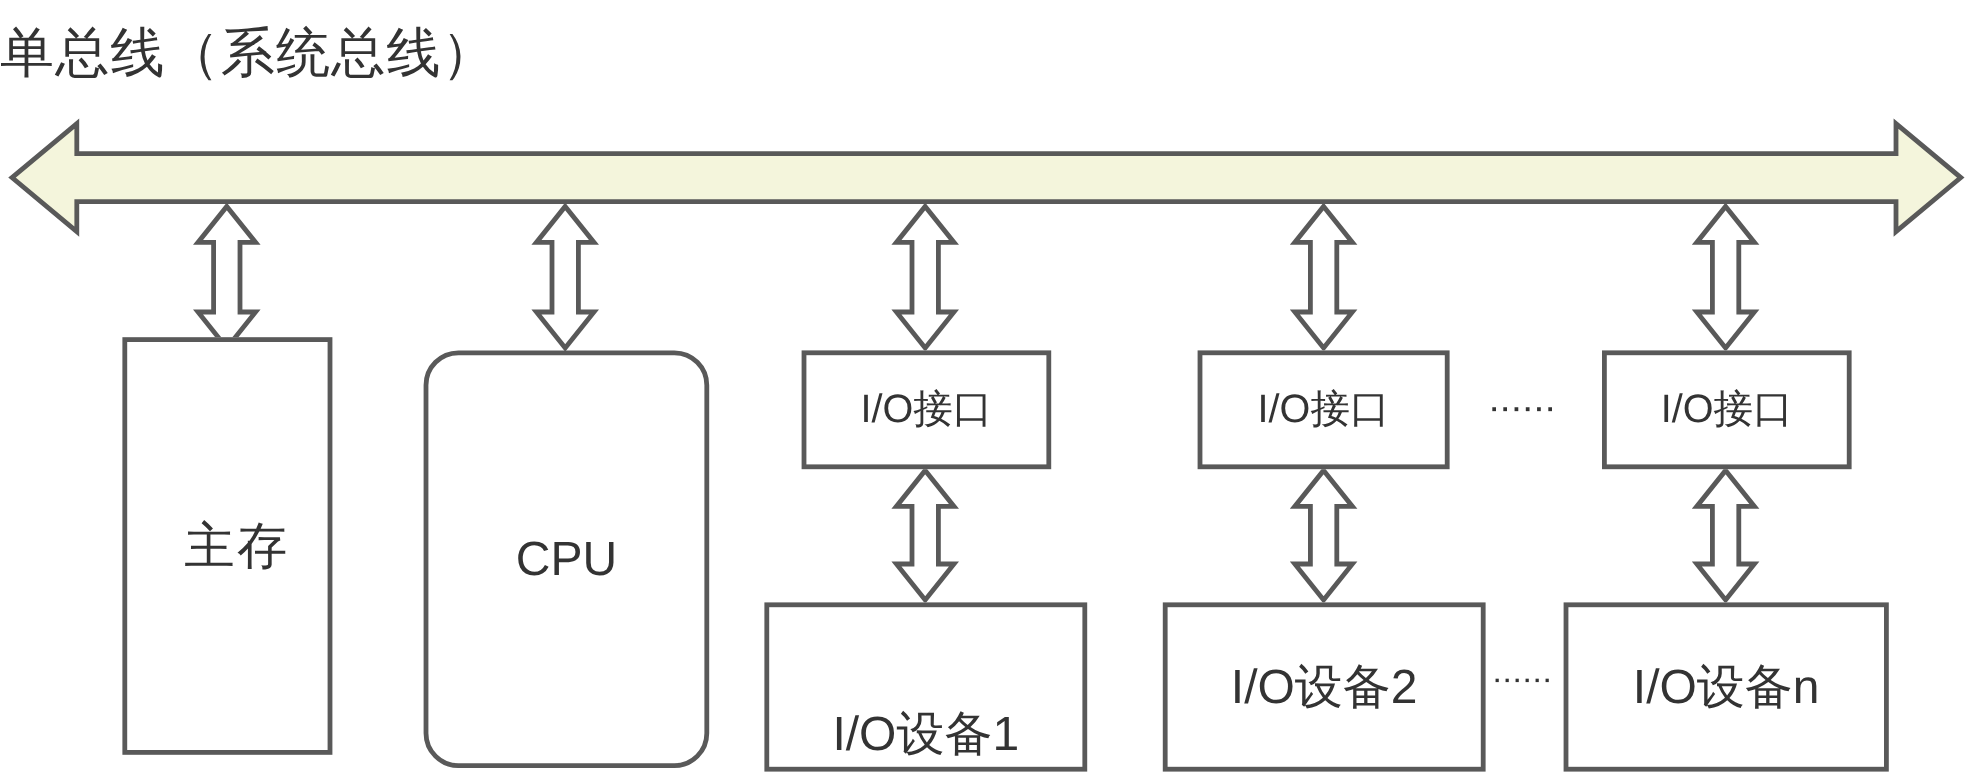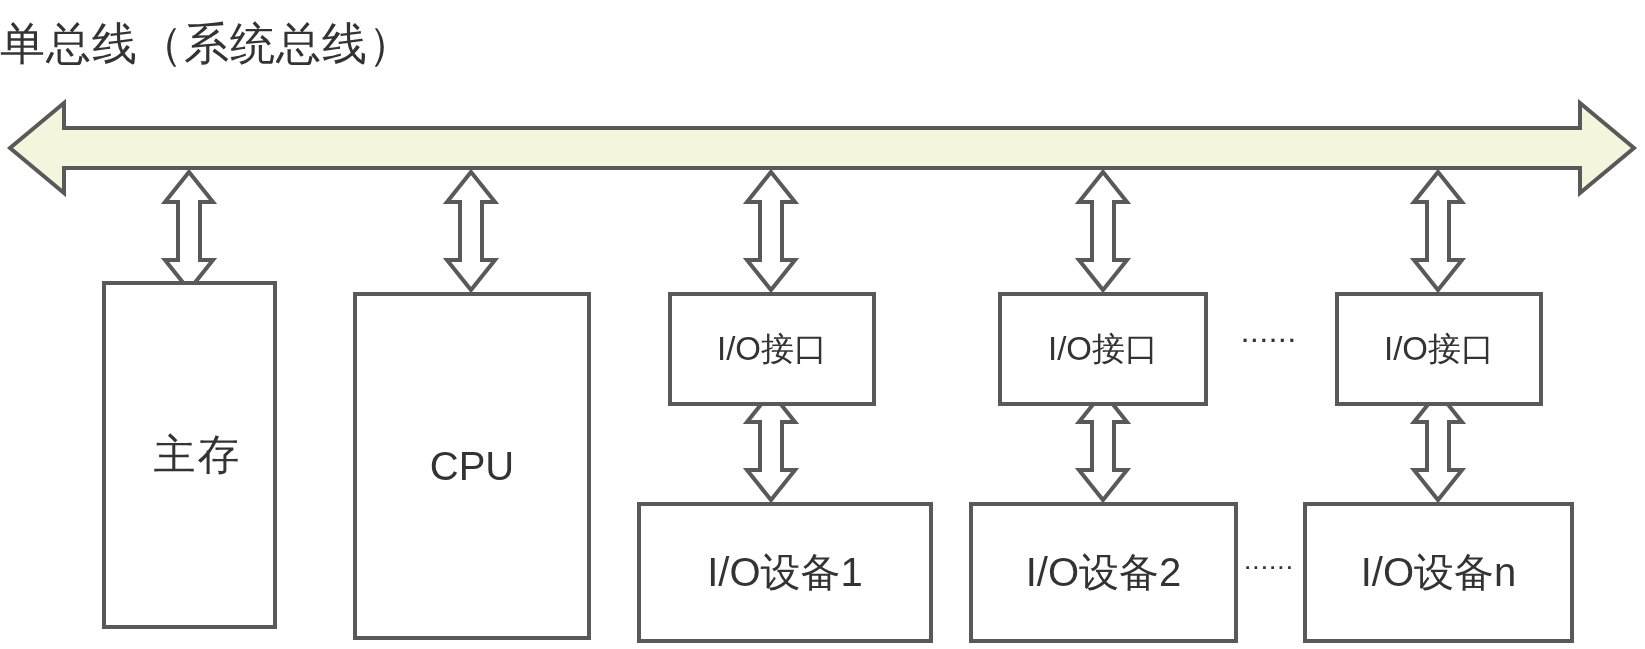--- a/index.html
+++ b/index.html
@@ -47,27 +47,27 @@
     position:absolute;
     box-sizing:border-box;
     border:4px solid var(--stroke);
     background:#ffffff;
     display:flex;
     align-items:center;
     justify-content:center;
     color:var(--text);
   }
   .box-main-memory{left:102px;top:281px;width:175px;height:348px;font-size:42px;letter-spacing:2px;padding-left:16px;}
-  .box-cpu{left:353px;top:292px;width:238px;height:348px;font-size:40px;}
-  .box-io-if{top:292px;height:114px;font-size:33px;align-items:center;}
+  .box-cpu{left:353px;top:292px;width:238px;height:348px;font-size:40px;border-radius:29px;}
+  .box-io-if{top:292px;height:99px;font-size:33px;align-items:center;}
   .box-io-if-1{left:668px;width:208px;}
   .box-io-if-2{left:998px;width:210px;}
   .box-io-if-3{left:1335px;width:208px;}
   .box-io-dev{top:502px;height:141px;font-size:40px;}
-  .box-io-dev-1{left:637px;width:296px;}
+  .box-io-dev-1{left:637px;width:269px;align-items:flex-end;}
   .box-io-dev-2{left:969px;width:269px;text-align:center;}
   .box-io-dev-n{left:1303px;width:271px;}
   .dots{
     position:absolute;
     width:70px;
     text-align:center;
     font-size:22px;
     font-weight:bold;
     letter-spacing:2px;
     color:var(--text);

